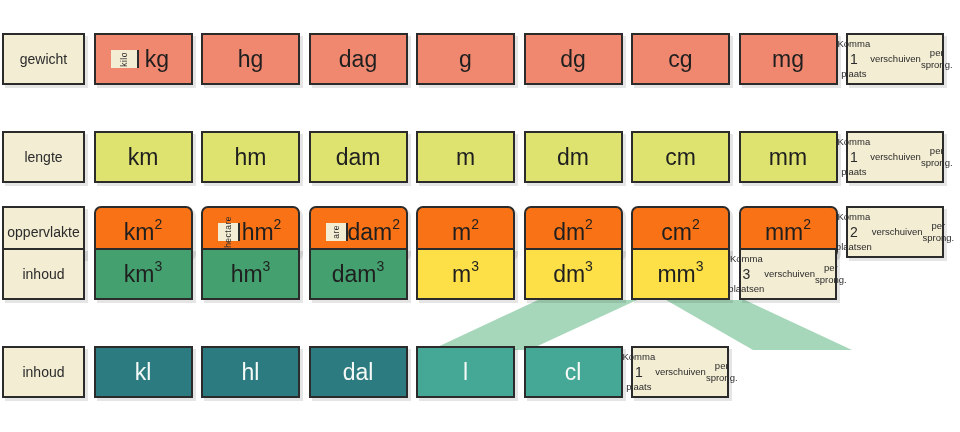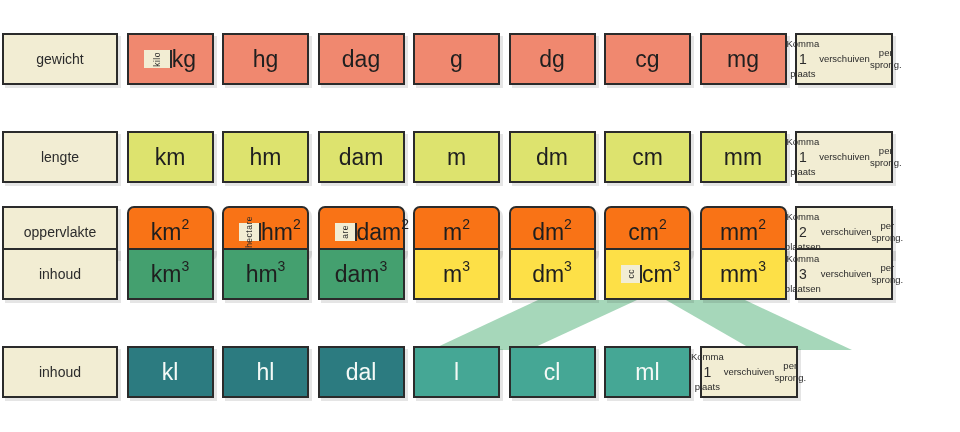--- a/index.html
+++ b/index.html
@@ -7,23 +7,23 @@
     position:relative;width:960px;height:432px;background:#ffffff;
     font-family:"Liberation Sans", sans-serif;overflow:hidden;
   }
   .row{position:absolute;left:2px;display:flex;column-gap:8.5px;height:52px;z-index:2;}
   .row-1{top:33px;} .row-2{top:131px;} .row-3{top:190px;margin-top:16px;} .row-4{top:248px;} .row-5{top:346px;}
   .box{
     box-sizing:border-box;border:2px solid #2b2b2b;height:52px;
     display:flex;align-items:center;justify-content:center;
     box-shadow:3px 3px 0 rgba(0,0,0,0.10);
   }
-  .labelbox{width:116px;background:#f2edd3;}
+  .labelbox{width:83px;background:#f2edd3;}
   .labelbox .cat{font-size:14px;color:#2b2b2b;}
-  .cell{width:87px;padding:15px;}
+  .cell{width:99px;padding:15px;}
   .notebox{width:98px;background:#f2edd3;line-height:1.3;text-align:center;}
   .notebox div{font-size:9.5px;color:#2b2b2b;}
   .note-num{font-size:14px;}
   .u{font-size:23px;color:#1f1f1f;flex:1;text-align:center;}
   .u sup{font-size:14px;position:relative;top:-2px;line-height:0;}
   .white .u{color:#f4f9f6;}
   
   .c-weight{background:#f0886f;}
   .c-length{background:#dde36e;}
   .c-area{background:#f97316;border-radius:7px;}
@@ -171,26 +171,20 @@
     </div>
     <div class="box cell c-vol-lg">
       <span class="u"><span>dam</span><sup>3</sup></span>
     </div>
     <div class="box cell c-vol-sm">
       <span class="u"><span>m</span><sup>3</sup></span>
     </div>
     <div class="box cell c-vol-sm">
       <span class="u"><span>dm</span><sup>3</sup></span>
     </div>
-    <div class="box cell c-vol-sm has-prefix">
-      <div class="prefix pw21">
-        <span class="vtext">cc</span>
-      </div>
-      <span class="u"><span>cm</span><sup>3</sup></span>
-    </div>
     <div class="box cell c-vol-sm">
       <span class="u"><span>mm</span><sup>3</sup></span>
     </div>
     <div class="box notebox">
       <div><span>Komma</span> <span class="note-num">3</span> <span>plaatsen</span></div>
       <div>verschuiven</div>
       <div>per sprong.</div>
     </div>
   </div>
 
@@ -206,23 +200,20 @@
     </div>
     <div class="box cell c-cap-lg white">
       <span class="u">dal</span>
     </div>
     <div class="box cell c-cap-sm white">
       <span class="u">l</span>
     </div>
     <div class="box cell c-cap-sm white">
       <span class="u">cl</span>
     </div>
-    <div class="box cell c-cap-sm white">
-      <span class="u">ml</span>
-    </div>
     <div class="box notebox">
       <div><span>Komma</span> <span class="note-num">1</span> <span>plaats</span></div>
       <div>verschuiven</div>
       <div>per sprong.</div>
     </div>
   </div>
 
 </div>
 
 </body></html>

